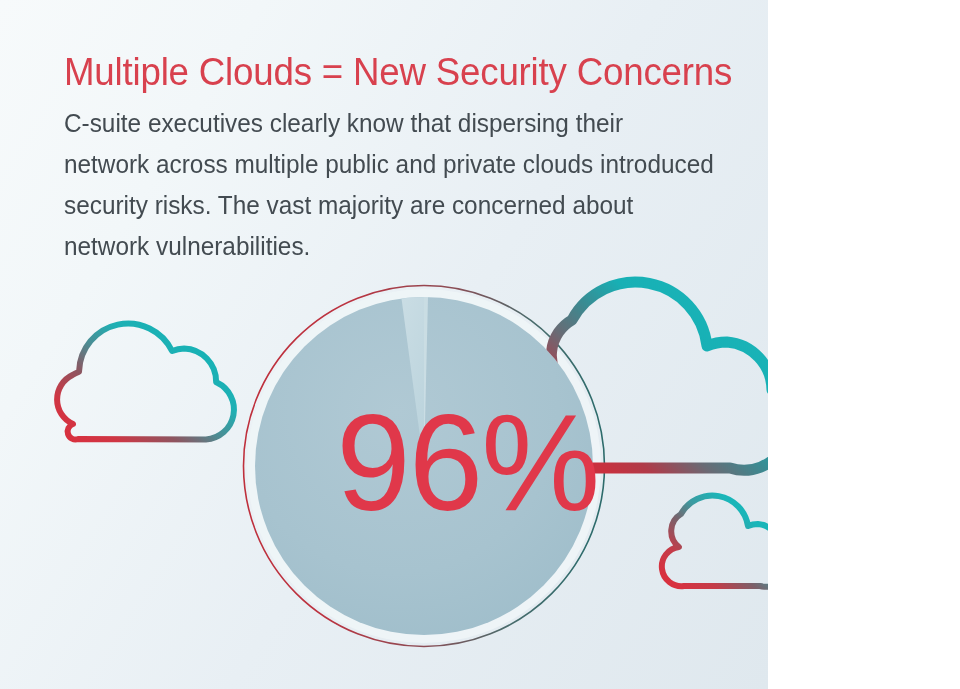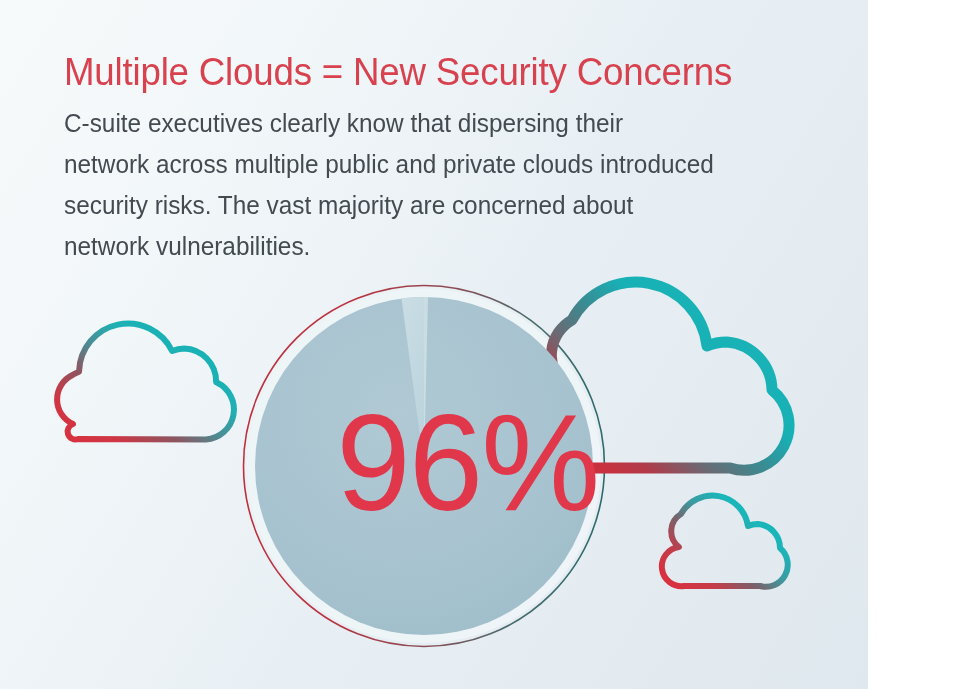--- a/index.html
+++ b/index.html
@@ -2,21 +2,21 @@
 <html><head>
 <meta charset="utf-8">
 <style>
   html, body {
     margin: 0;
     padding: 0;
     background: #ffffff;
   }
   #infographic {
     position: relative;
-    width: 868px;
+    width: 768px;
     height: 689px;
     overflow: hidden;
     font-family: "Liberation Sans", sans-serif;
     background: linear-gradient(122deg, #f7fafb 0%, #f2f7f9 22%, #e8eff4 55%, #dfe8ee 100%);
   }
   #bg-svg {
     position: absolute;
     inset: 0;
     width: 960px;
     height: 689px;

